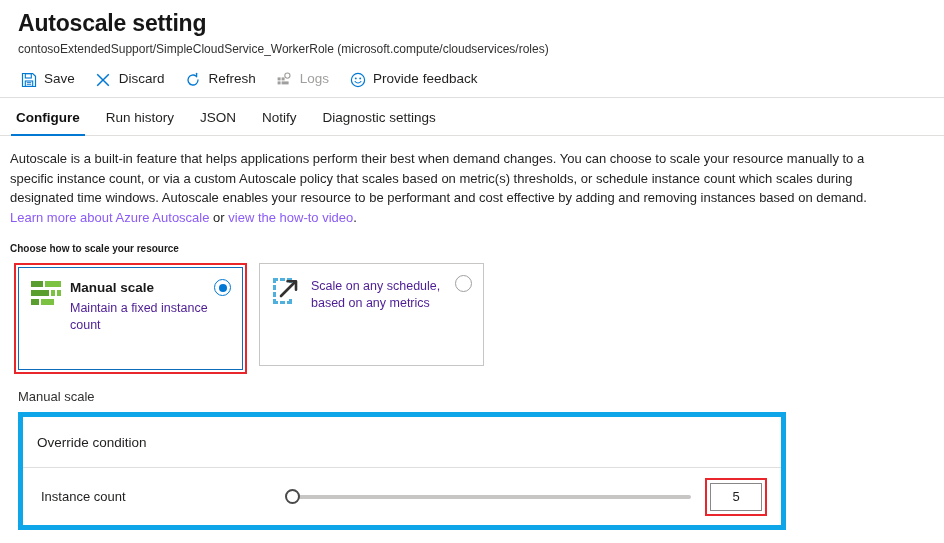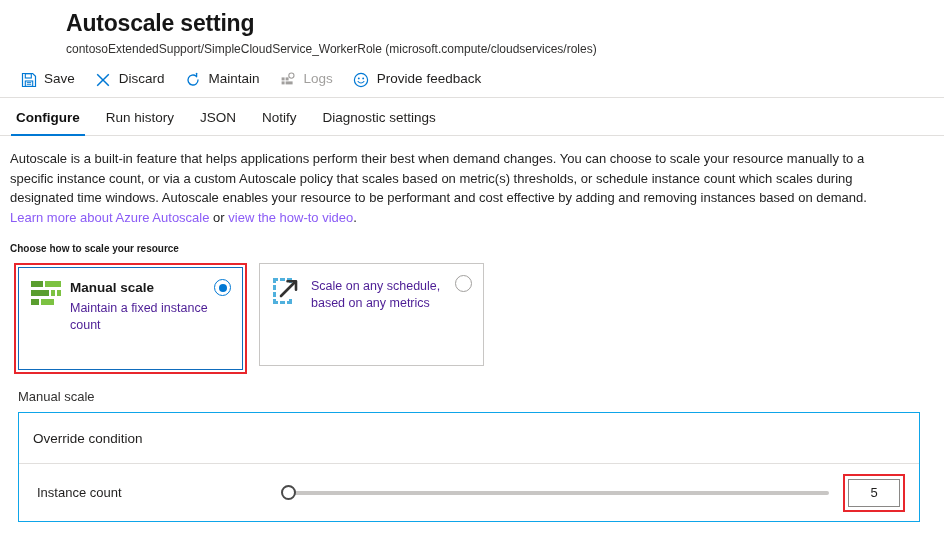--- a/index.html
+++ b/index.html
@@ -10,21 +10,21 @@
   body {
     width: 944px;
     height: 543px;
     font-family: "Liberation Sans", sans-serif;
     color: #1b1b1b;
     overflow: hidden;
     position: relative;
   }
 
   
-  .page-header { padding: 8px 0 0 18px; margin-left: 48px; }
+  .page-header { padding: 8px 0 0 18px; }
   .page-title {
     font-size: 23px;
     font-weight: 600;
     letter-spacing: -0.2px;
     color: #161616;
     margin: 0;
     line-height: 30px;
   }
   .page-subtitle {
     font-size: 12px;
@@ -176,22 +176,22 @@
   .bar-b { background: #7cc242; }
 
   
   .panel-label {
     font-size: 13px;
     color: #323130;
     padding: 15px 0 0 18px;
   }
   .panel {
     margin: 8px 0 0 18px;
-    width: 902px;
-    border: 1px solid #0ea5e9;
+    width: 768px;
+    border: 5px solid #0ea5e9;
     box-sizing: border-box;
     background: #fff;
   }
   .panel-row {
     display: flex;
     align-items: center;
     box-sizing: border-box;
   }
   .row-override {
     height: 51px;
@@ -292,21 +292,21 @@
     <span>Discard</span>
   </div>
 
   <div class="cmd">
     <span class="cmd-icon">
       <svg width="16" height="16" viewBox="0 0 16 16">
         <path d="M13 8a5 5 0 1 1-1.8-3.85" fill="none" stroke="#0078d4" stroke-width="1.3" stroke-linecap="round"></path>
         <line x1="11.6" y1="1.3" x2="11.6" y2="4.8" stroke="#0078d4" stroke-width="1.3" stroke-linecap="round"></line>
       </svg>
     </span>
-    <span>Maintain</span>
+    <span>Refresh</span>
   </div>
 
   <div class="cmd disabled">
     <span class="cmd-icon">
       <svg width="16" height="16" viewBox="0 0 16 16">
         <circle cx="11.4" cy="3.6" r="2.6" fill="none" stroke="#a19f9d" stroke-width="1.1"></circle>
         <rect x="1.6" y="5.4" width="3" height="3" fill="#a19f9d"></rect>
         <rect x="5.6" y="5.4" width="3" height="3" fill="#a19f9d"></rect>
         <rect x="1.6" y="9.4" width="3" height="3" fill="#a19f9d"></rect>
         <rect x="5.6" y="9.4" width="7" height="3" fill="#a19f9d"></rect>

